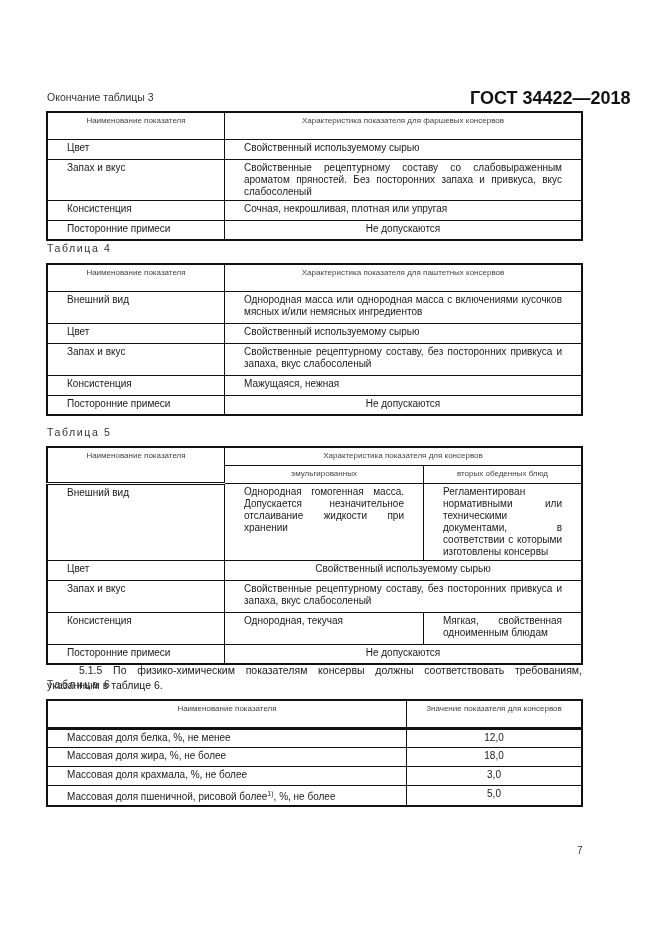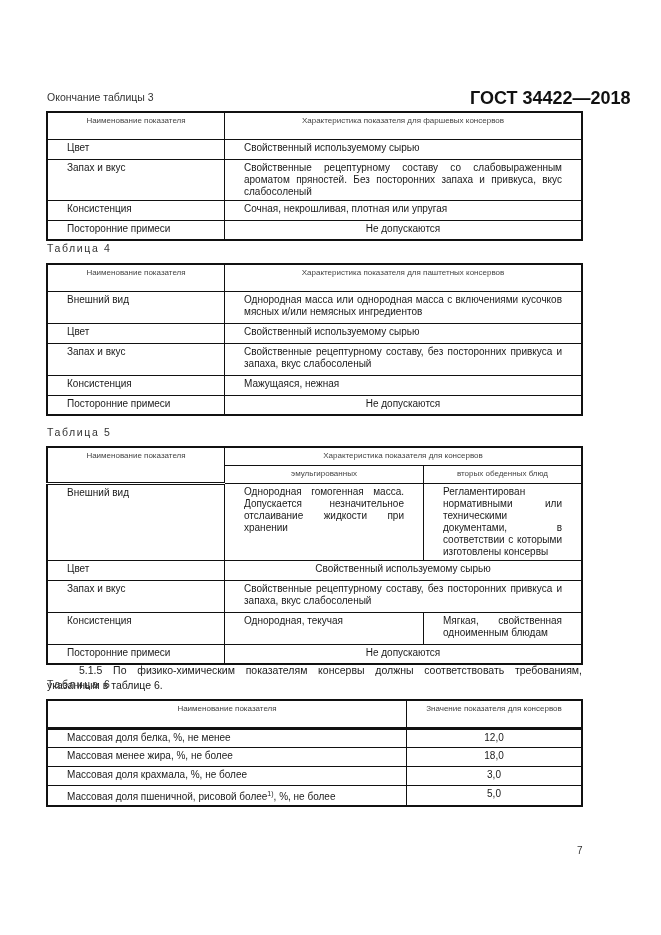--- a/index.html
+++ b/index.html
@@ -128,21 +128,21 @@
   <tbody>
       <tr class="hdr" style="height:28px;">
     <td style="border-bottom:3px solid #111;">Наименование показателя</td>
     <td style="width:136px; border-bottom:3px solid #111;">Значение показателя для консервов</td>
   </tr>
   <tr style="height:19px;">
     <td>Массовая доля белка, %, не менее</td>
     <td class="center">12,0</td>
   </tr>
   <tr style="height:19px;">
-    <td>Массовая менее жира, %, не более</td>
+    <td>Массовая доля жира, %, не более</td>
     <td class="center">18,0</td>
   </tr>
   <tr style="height:19px;">
     <td>Массовая доля крахмала, %, не более</td>
     <td class="center">3,0</td>
   </tr>
   <tr style="height:19px;">
     <td><span>Массовая доля пшеничной, рисовой более</span><sup>1)</sup><span>, %, не более</span></td>
     <td class="center">5,0</td>
   </tr>

